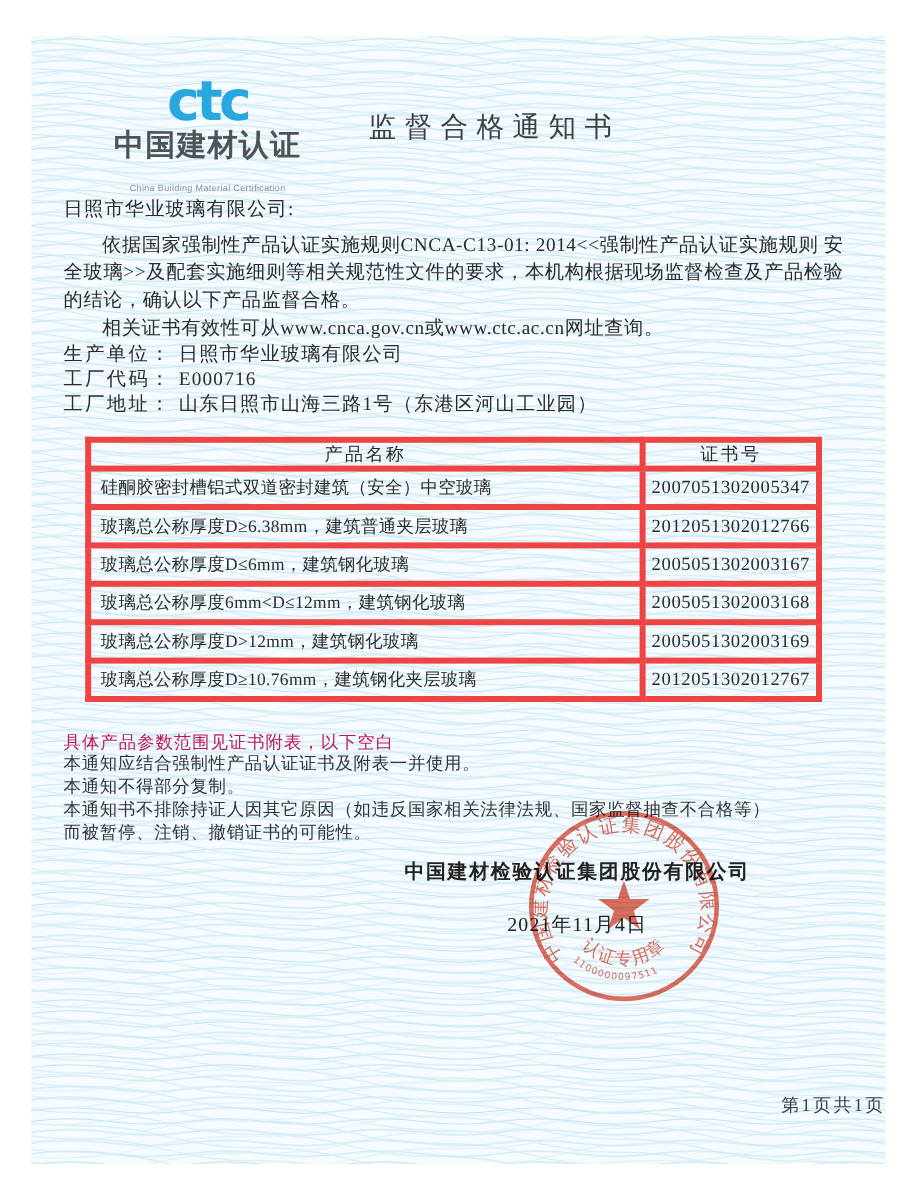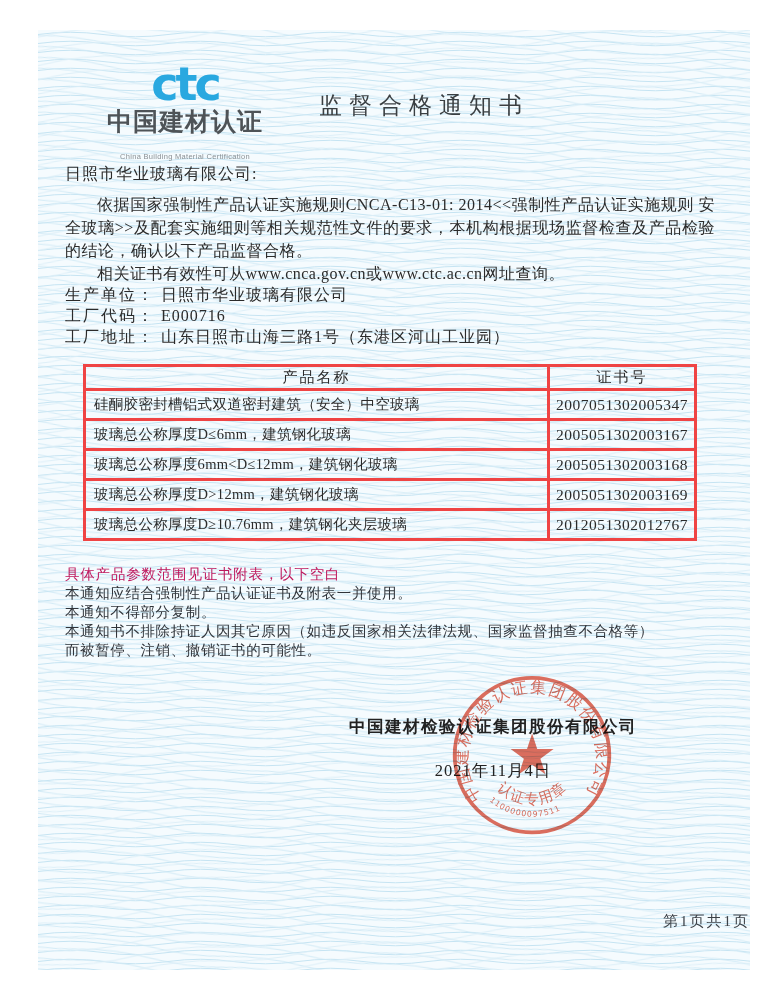--- a/index.html
+++ b/index.html
@@ -4,21 +4,21 @@
 <style>
   * { margin:0; padding:0; box-sizing:border-box; }
   html,body { background:#ffffff; }
   .page {
     position:relative; width:760px; height:1000px; margin:0 auto;
     background:#ffffff; overflow:hidden;
     font-family:"Liberation Serif","DejaVu Serif",serif;
     color:#2c2c2c;
   }
   .paper {
-    position:absolute; left:38px; top:30px; width:712px; height:940px;
+    position:absolute; left:26px; top:30px; width:712px; height:940px;
     background:#f3fafd;
   }
   .guilloche { position:absolute; left:0; top:0; width:100%; height:100%; }
   .content { position:absolute; left:0; top:0; width:100%; height:100%; }
 
   
   .logo { position:absolute; left:52px; top:34px; width:190px; text-align:center; line-height:1; }
   .logo .mark { font-family:"DejaVu Sans","Liberation Sans",sans-serif; font-weight:bold;
     font-size:46px; letter-spacing:-3px; color:#29a8e0; line-height:0.9; }
   .logo .cn { margin-top:4px; font-weight:bold; font-size:25px; letter-spacing:1px; color:#4e5357;
@@ -35,21 +35,21 @@
   .addressee { font-size:16px; letter-spacing:1px; }
   .para { margin-top:8px; text-indent:2em; line-height:23px; letter-spacing:0.5px; text-align:justify; }
   .query-line { text-indent:2em; line-height:23px; letter-spacing:0.5px; }
   .field { letter-spacing:1px; }
   .field .label { letter-spacing:2px; }
   .field .value { margin-left:6px; }
 
   
   .cert-table { margin:16px 0 0 18px; border-collapse:collapse; width:614px;
     border:1.5px solid #3c4146; }
-  .cert-table th, .cert-table td { border:3px solid #ef4444; }
+  .cert-table th, .cert-table td { border:5px solid #ef4444; }
   .cert-table th { font-weight:normal; font-size:15px; height:24px; letter-spacing:2px; color:#2b2b2b; }
   .cert-table td.name { font-size:14.5px; padding:4px 6px 4px 8px; height:28px; letter-spacing:0.3px; }
   .cert-table td.cert { font-size:15.5px; text-align:center; width:147px;
     font-family:"Liberation Serif","DejaVu Serif",serif; letter-spacing:0.5px; }
 
   
   .note-solo { margin-top:24px; font-size:14.5px; letter-spacing:0.8px; color:#be185d; }
   .note-block { font-size:14.5px; line-height:19px; letter-spacing:0.6px; color:#30343a; }
 
   
@@ -117,20 +117,24 @@
           <tbody>
               <tr>
             <th>产品名称</th>
             <th>证书号</th>
           </tr>
           <tr>
             <td class="name">硅酮胶密封槽铝式双道密封建筑（安全）中空玻璃</td>
             <td class="cert">2007051302005347</td>
           </tr>
           <tr>
+            <td class="name">玻璃总公称厚度D≥6.38mm，建筑普通夹层玻璃</td>
+            <td class="cert">2012051302012766</td>
+          </tr>
+          <tr>
             <td class="name">玻璃总公称厚度D≤6mm，建筑钢化玻璃</td>
             <td class="cert">2005051302003167</td>
           </tr>
           <tr>
             <td class="name">玻璃总公称厚度6mm&lt;D≤12mm，建筑钢化玻璃</td>
             <td class="cert">2005051302003168</td>
           </tr>
           <tr>
             <td class="name">玻璃总公称厚度D&gt;12mm，建筑钢化玻璃</td>
             <td class="cert">2005051302003169</td>

